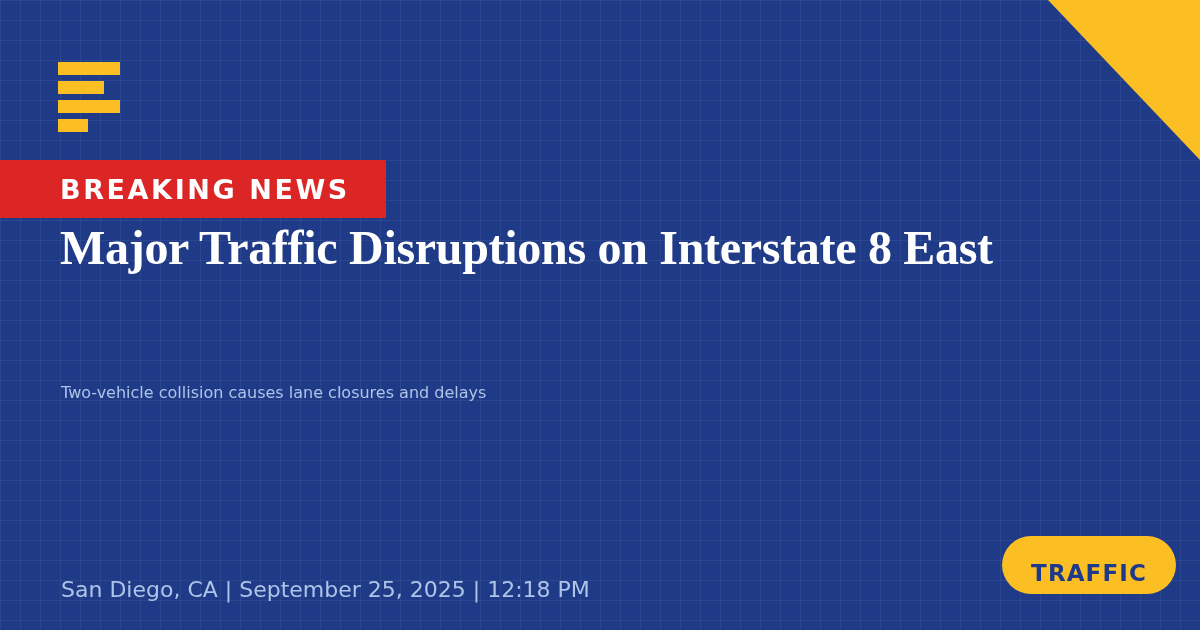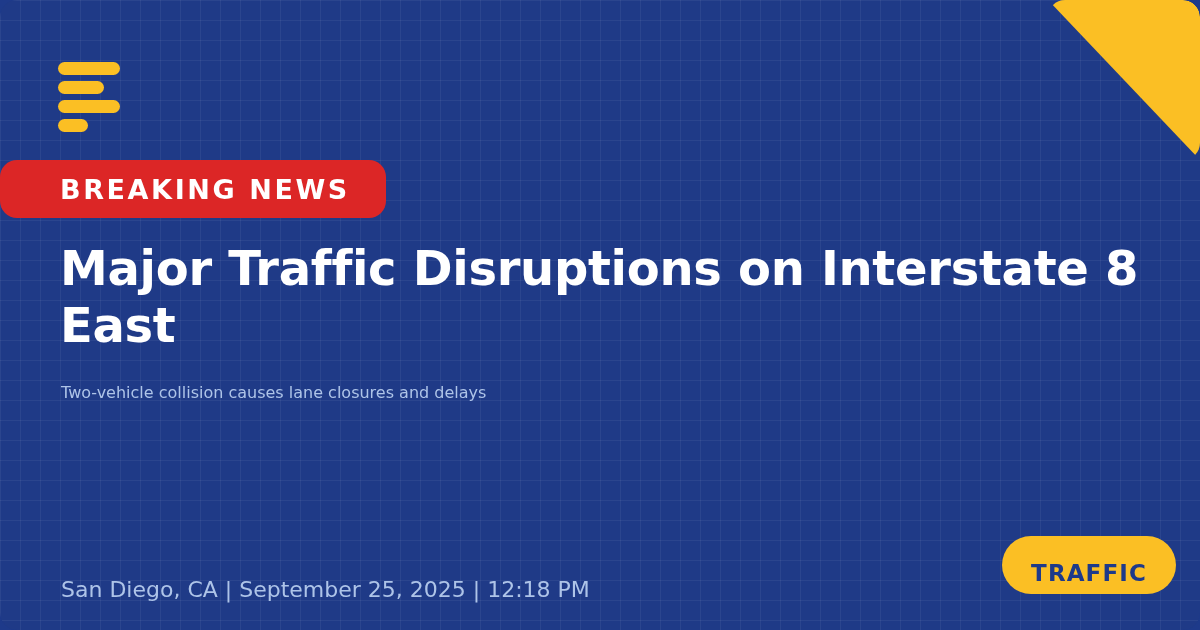--- a/index.html
+++ b/index.html
@@ -1,15 +1,15 @@
 <!DOCTYPE html>
 <html><head>
 <meta charset="utf-8">
 <style>
-  * { margin:0; padding:0; box-sizing:border-box;border-radius:17px; }
+  * { margin:0; padding:0; box-sizing:border-box; }
 
   html, body {
     width:1200px;
     height:630px;
     overflow:hidden;
     background:#1e3a8a;
   }
 
   .canvas {
     position:relative;
@@ -66,27 +66,28 @@
     font-weight:bold;
     letter-spacing:2.6px;
     line-height:1;
     white-space:nowrap;
   }
 
   
   .headline {
     position:absolute;
     left:60px;
-    top:240px;
+    top:220px;
     width:1110px;
     color:#ffffff;
     font-size:48px;
     font-weight:bold;
     line-height:1.18;
     letter-spacing:-0.3px;
+    font-family:Liberation Serif, serif;
   }
 
   
   .subtitle {
     position:absolute;
     left:61px;
     top:383px;
     color:#aec4e8;
     font-size:16px;
     font-weight:normal;

